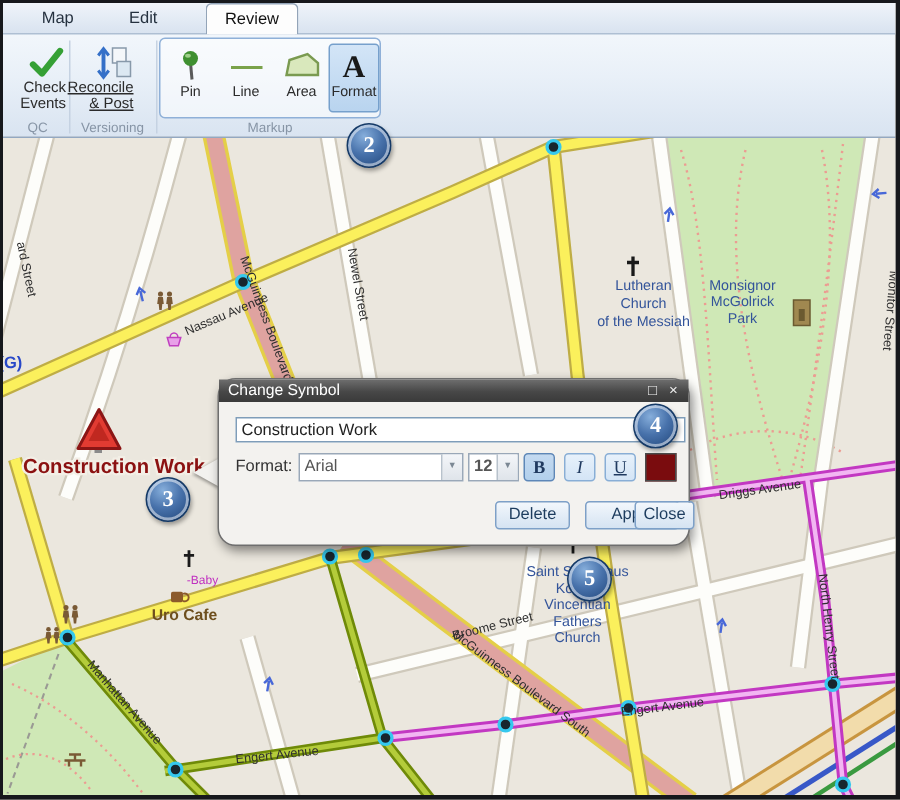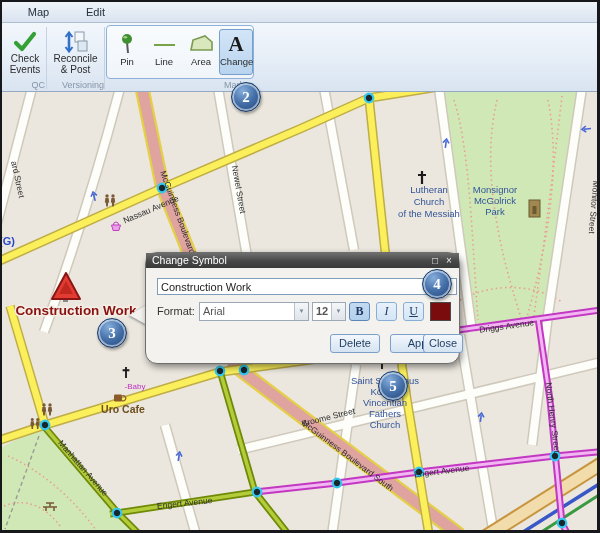--- a/index.html
+++ b/index.html
@@ -6,24 +6,24 @@
   *{box-sizing:border-box;font-family:"Liberation Sans",sans-serif;}
   .window{position:relative;width:600px;height:533px;background:#16181c;overflow:hidden;}
   .frame{position:absolute;left:2px;top:2px;right:3px;bottom:3px;background:#ece8df;overflow:hidden;}
 
   
   .ribbon{position:absolute;left:0;top:0;right:0;height:90px;background:linear-gradient(#f8fbfe,#e9f0f8 55%,#d9e4f1);border-bottom:1px solid #93a8c1;}
   .tabrow{position:absolute;left:0;top:0;right:0;height:21px;background:linear-gradient(#eff4fa,#d9e3f0);border-bottom:1px solid #aebfd3;display:flex;padding-left:8px;}
   .tab{width:57px;height:21px;line-height:21px;text-align:center;font-size:11px;color:#25313f;cursor:default;}
   .tab.active{background:#fdfdfd;border:1px solid #93a4b8;border-bottom:none;border-radius:4px 4px 0 0;margin-left:13px;width:62px;color:#111;}
   .rbody{position:absolute;left:0;top:21px;right:0;bottom:0;}
-  .rbtn{position:absolute;top:3px;height:52px;text-align:center;border:1px solid transparent;border-radius:3px;color:#2b2b2b;font-size:10px;line-height:11px;}
+  .rbtn{position:absolute;top:3px;height:52px;text-align:right;border:1px solid transparent;border-radius:3px;color:#2b2b2b;font-size:10px;line-height:11px;}
   .rbtn .ric{display:block;height:26px;padding-top:3px;}
   .gsep{position:absolute;top:4px;bottom:2px;width:1px;background:#c5d2e2;}
-  .glabel{position:absolute;bottom:1px;font-size:9px;color:#8795a6;text-align:right;}
+  .glabel{position:absolute;bottom:1px;font-size:9px;color:#8795a6;text-align:center;}
   .markupbox{position:absolute;left:104px;top:2px;width:148px;height:54px;border:1px solid #8fb0d8;border-radius:4px;background:rgba(255,255,255,.55);}
   .mbtn{position:absolute;top:3px;width:34px;height:46px;text-align:center;font-size:9.5px;color:#2b2b2b;border:1px solid transparent;border-radius:3px;}
   .mbtn .ric{display:block;height:26px;padding-top:2px;}
   .mbtn.sel{background:linear-gradient(#d3e5f7,#b9d4ef);border:1px solid #76a0cc;}
   .bigA{font-family:"Liberation Serif",serif;font-size:21px;font-weight:bold;color:#1a1a1a;line-height:24px;}
 
   
   .map{position:absolute;left:0;top:90px;right:0;bottom:0;}
   svg text{font-family:"Liberation Sans",sans-serif;}
   .st{font-size:8.5px;fill:#2e2e2e;}
@@ -56,34 +56,35 @@
 </head>
 <body>
 
 <div class="window">
  <div class="frame">
 
   <div class="ribbon">
     <div class="tabrow">
       <div class="tab">Map</div>
       <div class="tab">Edit</div>
+      <div class="tab active">Review</div>
     </div>
     <div class="rbody">
 
       <div class="rbtn" style="left:3px;width:40px;">
         <span class="ric">
           <svg width="26" height="24" viewBox="0 0 26 24">
                 <path d="M4,13 L10,19 L22,4" stroke="#35a035" stroke-width="4.2" fill="none" stroke-linecap="round" stroke-linejoin="round"></path>
               </svg>
         </span>
         <span>Check Events</span>
       </div>
       <div class="gsep" style="left:44px;"></div>
 
-      <div class="rbtn" style="left:46px;width:55px;">
+      <div class="rbtn" style="left:33px;width:55px;text-decoration:underline;">
         <span class="ric">
           <svg width="26" height="24" viewBox="0 0 26 24">
             <rect x="12" y="2" width="9" height="10" fill="#f4f7fa" stroke="#8899aa"></rect>
             <rect x="15" y="11" width="9" height="10" fill="#dce8f2" stroke="#8899aa"></rect>
             <path d="M6,4 L6,20" stroke="#3570c8" stroke-width="2.6"></path>
             <path d="M2.5,7 L6,2.5 L9.5,7 M2.5,17 L6,21.5 L9.5,17" fill="none" stroke="#3570c8" stroke-width="2"></path>
           </svg>
         </span>
         <span>Reconcile &amp; Post</span>
       </div>
@@ -111,21 +112,21 @@
         <div class="mbtn" style="left:77px;">
           <span class="ric">
             <svg width="30" height="24" viewBox="0 0 30 24">
                   <polygon points="5,18 7,8 19,4 26,10 26,18" fill="#d9e8bc" stroke="#7a9a50" stroke-width="1.6"></polygon>
                 </svg>
           </span>
           <span>Area</span>
         </div>
         <div class="mbtn sel" style="left:112px;">
           <span class="ric"><span class="bigA">A</span></span>
-          <span>Change</span>
+          <span>Format</span>
         </div>
       </div>
 
       <div class="glabel" style="left:3px;width:40px;">QC</div>
       <div class="glabel" style="left:44px;width:58px;">Versioning</div>
       <div class="glabel" style="left:104px;width:148px;">Markup</div>
     </div>
   </div>
 
   <div class="map">

